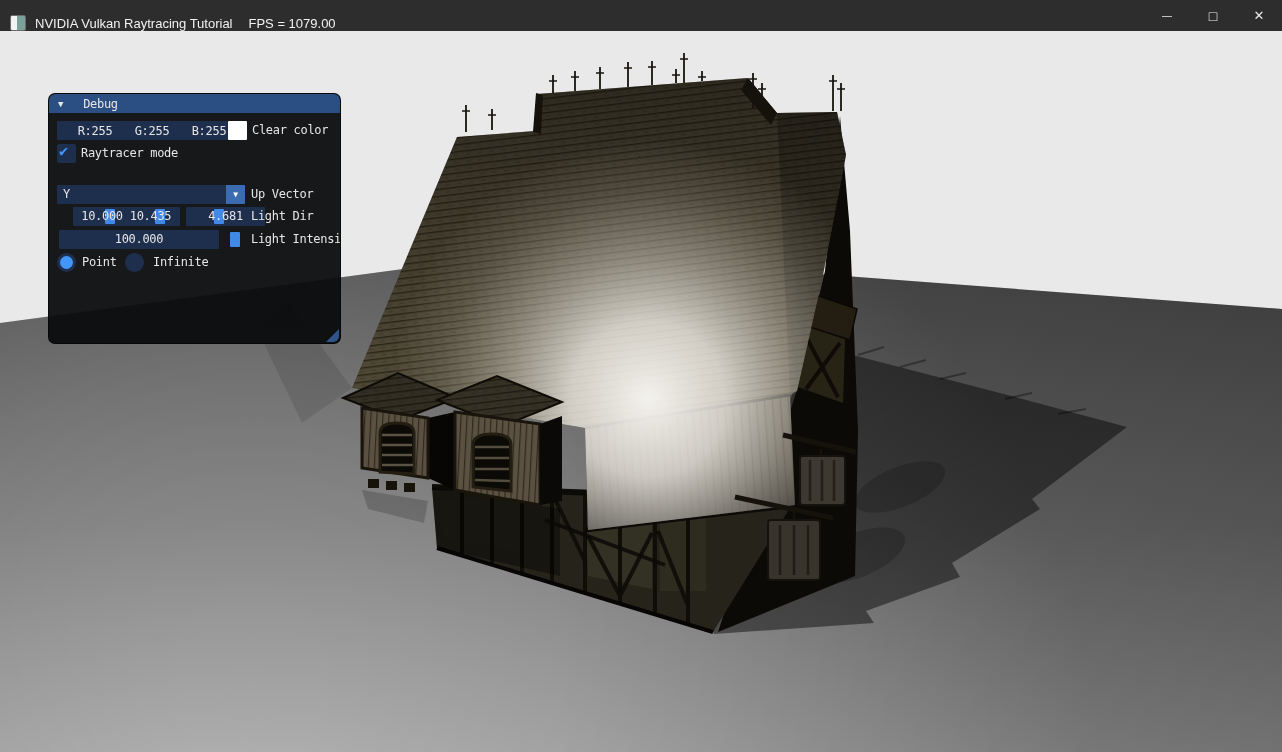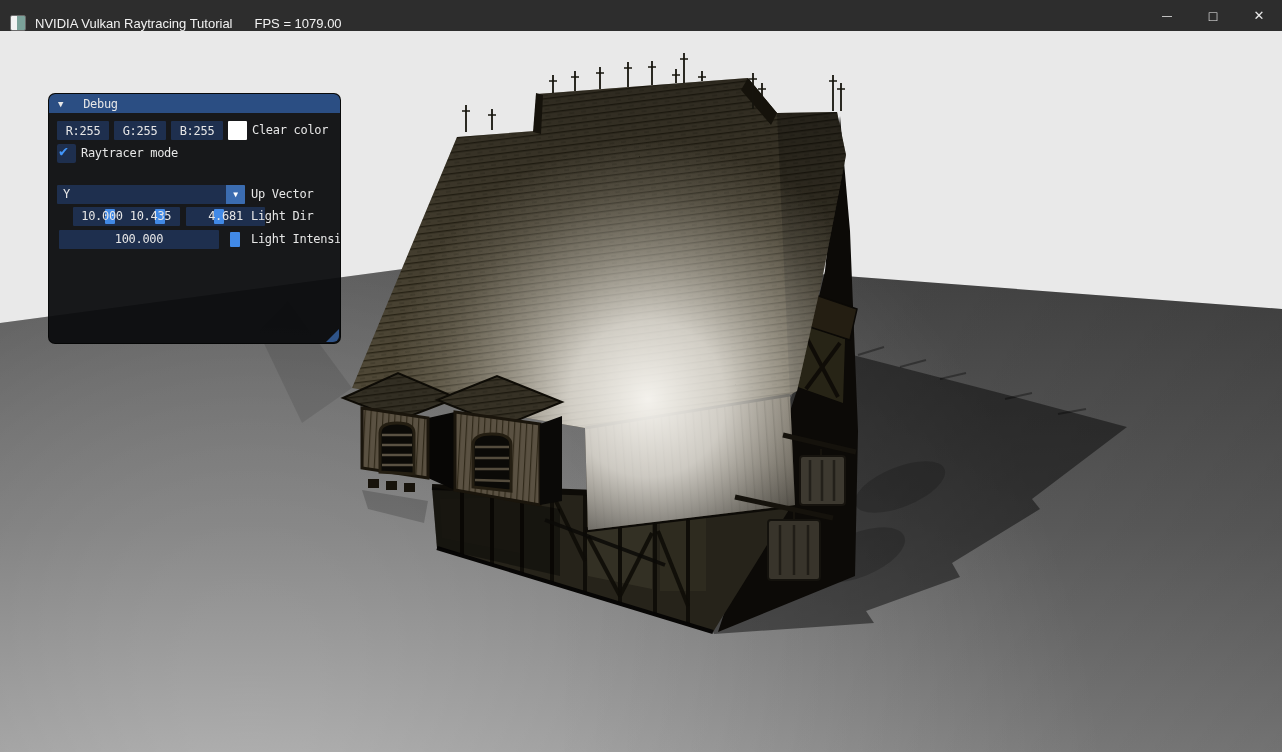--- a/index.html
+++ b/index.html
@@ -4,42 +4,42 @@
 <style>
   html,body{margin:0;padding:0;background:#000;}
   #app{position:relative;width:1282px;height:752px;overflow:hidden;background:#000;
        font-family:"Liberation Sans",sans-serif;}
   
   .titlebar{position:absolute;left:0;top:0;width:1282px;height:31px;background:var(--titlebar-bg,#2d2d2d);
             display:flex;align-items:flex-end;color:#f2f2f2;font-size:13px;}
   .app-icon{width:16px;height:16px;margin-left:10px;border:1px solid #6a6a6a;border-radius:2px;
             background:linear-gradient(90deg,#f3f3f3 45%,#7ba29a 45%);box-sizing:border-box;}
   .wtitle{margin-left:9px;white-space:pre;}
-  .wfps{margin-left:22px;white-space:pre;}
+  .wfps{margin-left:16px;white-space:pre;}
   .winbtns{position:absolute;right:0;top:0;height:31px;display:flex;}
   .wbtn{width:46px;height:31px;display:flex;align-items:center;justify-content:center;
         color:#eaeaea;font-size:13px;cursor:default;}
   
   .scene{position:absolute;left:0;top:31px;width:1282px;height:721px;}
   .scene svg{display:block;}
   
   .panel{position:absolute;left:48px;top:62px;width:293px;height:251px;
          background:rgba(10,11,13,0.94);border:1px solid rgba(0,0,0,0.6);border-radius:7px;
          box-sizing:border-box;overflow:hidden;
          font-family:"DejaVu Sans Mono","Liberation Mono",monospace;font-size:12px;
          letter-spacing:-0.3px;color:#e6e6e6;}
   .phead{position:absolute;left:0;top:0;right:0;height:19px;background:var(--panel-header,#2b4e83);
          border-radius:6px 6px 0 0;display:flex;align-items:center;}
   .collapse{font-size:9px;margin-left:9px;color:#e8e8e8;}
   .ptitle{margin-left:20px;}
   .row{position:absolute;left:0;right:0;height:19px;}
   .lbl{position:absolute;top:2px;white-space:pre;}
   .fld{position:absolute;top:0;height:19px;background:var(--frame-bg,#1e2f4e);
        display:flex;align-items:center;justify-content:center;border-radius:1px;}
-  .w52{width:52px;}
+  .w52{width:52px;padding-left:12px;}
   .swatch{position:absolute;top:0;width:19px;height:19px;background:#fff;border-radius:1px;}
   .checkbox{position:absolute;top:0;width:19px;height:19px;background:var(--frame-bg,#1e2f4e);border-radius:2px;}
   .checkbox .chk{display:none;position:absolute;left:2px;top:-2px;font-size:15px;font-weight:bold;
                  color:var(--accent-blue,#4296fa);}
   .checkbox.checked .chk{display:block;}
   .combo{position:absolute;left:8px;top:0;width:188px;height:19px;background:var(--frame-bg,#1e2f4e);border-radius:1px;}
   .combo-val{position:absolute;left:6px;top:2px;}
   .combo-btn{position:absolute;right:0;top:0;width:19px;height:19px;background:var(--combo-button,#3b6cb0);
              border-radius:0 1px 1px 0;display:flex;align-items:center;justify-content:center;
              font-size:8px;color:#fff;}
@@ -340,17 +340,23 @@
       </div>
 
       <div class="row" style="top:136px">
         <div class="slider" style="left:10px;width:160px">
           <span class="val">100.000</span>
           <span class="grab" style="left: 170.78px;"></span>
         </div>
         <span class="lbl" style="left:202px">Light Intensity</span>
       </div>
 
+      <div class="row" style="top:159px">
+        <div class="radio selected" style="left:8px"></div>
+        <span class="lbl" style="left:33px">Point</span>
+        <div class="radio" style="left:76px"></div>
+        <span class="lbl" style="left:104px">Infinite</span>
+      </div>
 
       <div class="grip"></div>
     </div>
   </div>
 </div>
 
 </body></html>

